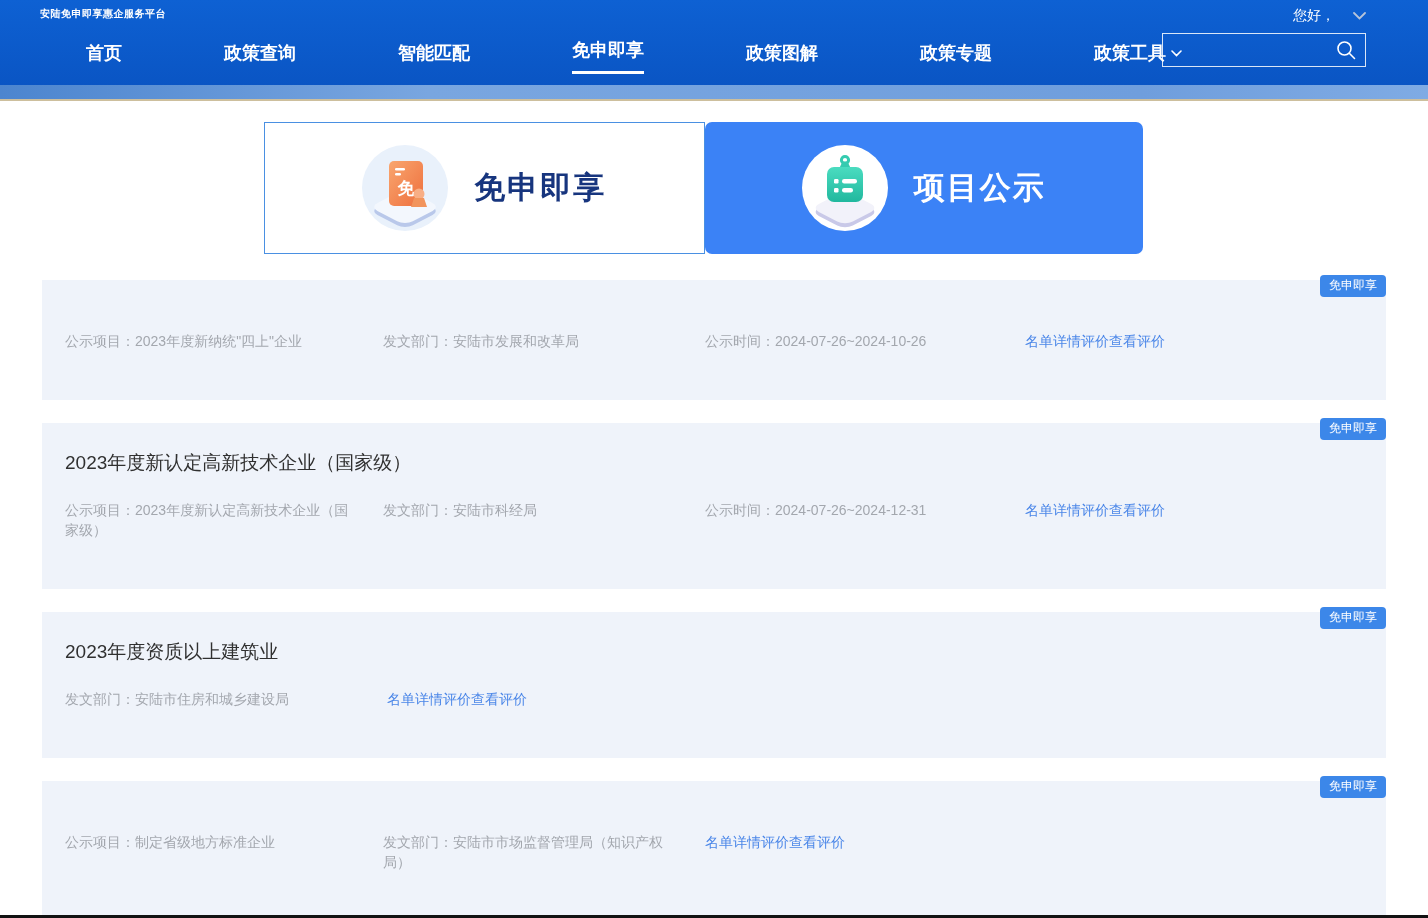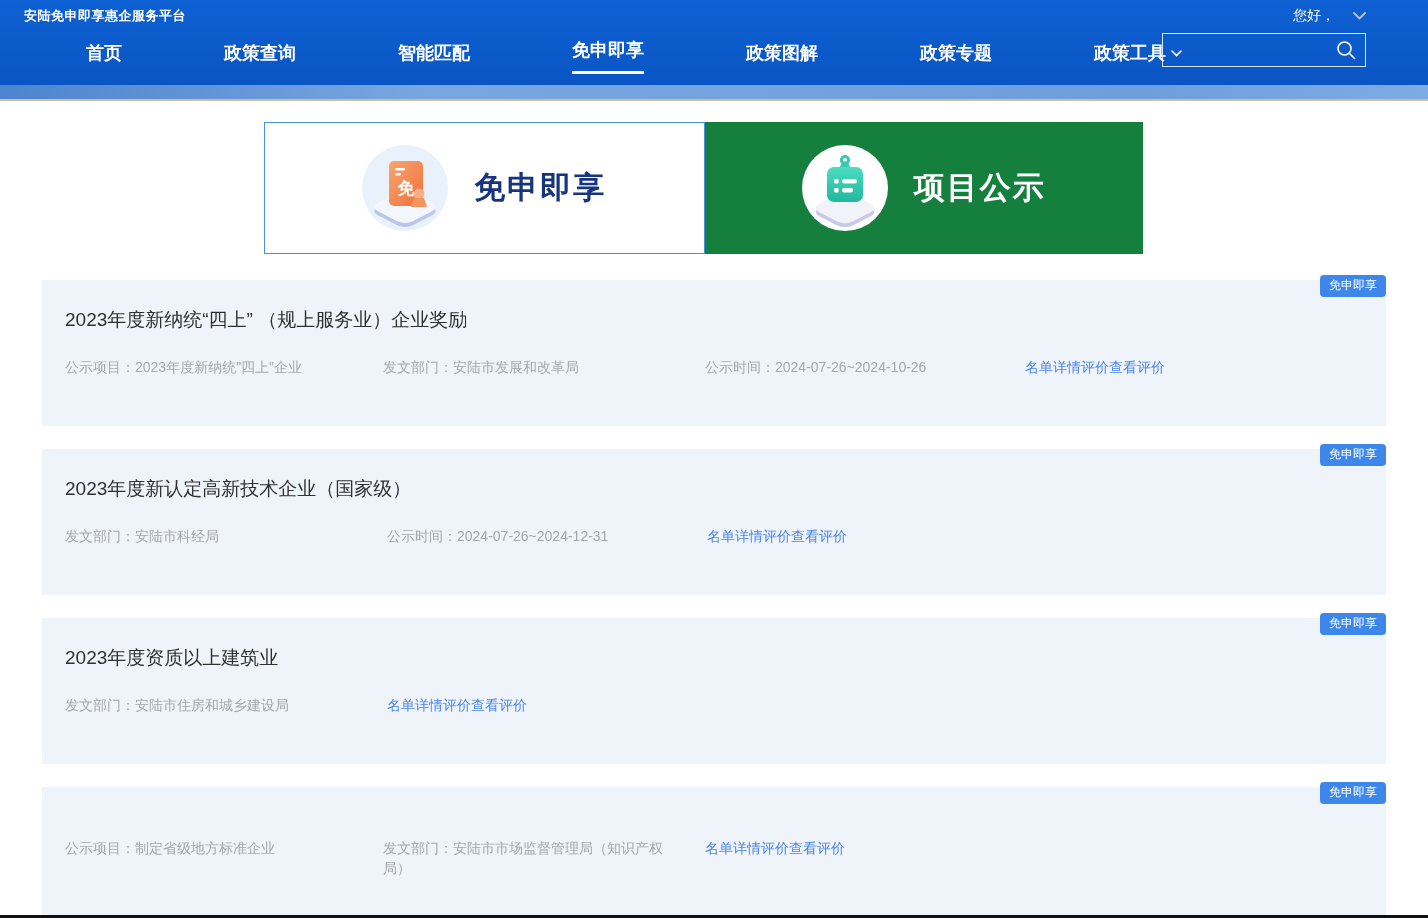--- a/index.html
+++ b/index.html
@@ -5,41 +5,41 @@
   * { box-sizing: border-box; }
   html,body { margin:0; padding:0; }
   body {
     width:1428px; height:918px; overflow:hidden; position:relative;
     background:#ffffff;
     font-family:"Liberation Sans","DejaVu Sans",sans-serif;
   }
 
   
   .header { height:85px; background:linear-gradient(180deg,#0e61d3 0%,#0a55c4 100%); position:relative; color:#fff; }
-  .site-title { position:absolute; left:24px; top:7px; font-size:13px; font-weight:bold; letter-spacing:.5px; }
+  .site-title { position:absolute; left:40px; top:7px; font-size:10px; font-weight:bold; letter-spacing:.5px; }
   .greeting { position:absolute; right:62px; top:7px; font-size:14px; display:flex; align-items:center; gap:18px; }
   .greeting .chev { display:block; }
 
   .nav { position:absolute; left:86px; top:38px; display:flex; gap:102px; align-items:flex-end; }
   .nav-item { font-size:18px; font-weight:bold; color:#fff; padding-bottom:9px; cursor:pointer; display:flex; align-items:center; gap:5px; white-space:nowrap; }
   .nav-item.active { border-bottom:3px solid #fff; }
 
   .search-box { position:absolute; right:62px; top:33px; width:204px; height:34px;
     border:1px solid rgba(255,255,255,.85); display:flex; align-items:center; background:transparent; }
   .search-input { flex:1; min-width:0; background:transparent; border:none; outline:none; color:#fff; padding:0 8px; font-size:14px; }
   .search-icon { margin-right:8px; cursor:pointer; display:flex; }
 
   
   .sub-band { height:16px; background:linear-gradient(90deg,#4c85cf 0%,#79a6e0 30%,#6f9edd 80%,#7fabe4 100%); border-bottom:2px solid #cdbf9d; }
 
   
   .tabs { width:879px; height:132px; margin:21px 0 0 264px; display:flex; }
   .tab { flex:1; display:flex; align-items:center; justify-content:center; gap:26px; cursor:pointer; }
   .tab-inactive { background:#ffffff; border:1px solid #4a90e2; }
-  .tab-active { background:#15803d; }
+  .tab-active { background:#3b82f6;border-radius:7px; }
   .tab-icon { width:86px; height:86px; border-radius:50%; flex:0 0 auto; }
   .tab-inactive .tab-icon { background:#e9f1fb; }
   .tab-active .tab-icon { background:#ffffff; }
   .tab-label { font-size:31px; font-weight:bold; letter-spacing:2px; }
   .tab-inactive .tab-label { color:#17357e; }
   .tab-active .tab-label { color:#ffffff; }
 
   
   .list { margin:26px 42px 0 42px; }
   .card { position:relative; background:#eff3fa; margin-bottom:23px; padding:27px 23px 49px 23px; }
@@ -165,21 +165,20 @@
         <rect x="40" y="43" width="11" height="4.5" rx="2.2" fill="#ffffff"></rect>
       </svg>
     </span>
     <span class="tab-label">项目公示</span>
   </div>
 </div>
 
 <div class="list">
     <div class="card">
     <span class="badge">免申即享</span>
-    <div class="card-title">2023年度新纳统“四上” （规上服务业）企业奖励</div>
     <div class="card-meta">
       <div class="meta-col meta-project">
         <span class="meta-label">公示项目：</span><span class="meta-value">2023年度新纳统"四上"企业</span>
       </div>
       <div class="meta-col meta-dept">
         <span class="meta-label">发文部门：</span><span class="meta-value">安陆市发展和改革局</span>
       </div>
       <div class="meta-col meta-time">
         <span class="meta-label">公示时间：</span><span class="meta-value">2024-07-26~2024-10-26</span>
       </div>
@@ -187,20 +186,23 @@
           <a class="action-link">名单详情</a>
           <a class="action-link">评价</a>
           <a class="action-link">查看评价</a>
         </div>
     </div>
   </div>
     <div class="card">
     <span class="badge">免申即享</span>
     <div class="card-title">2023年度新认定高新技术企业（国家级）</div>
     <div class="card-meta">
+      <div class="meta-col meta-project">
+        <span class="meta-label">公示项目：</span><span class="meta-value">2023年度新认定高新技术企业（国家级）</span>
+      </div>
       <div class="meta-col meta-dept">
         <span class="meta-label">发文部门：</span><span class="meta-value">安陆市科经局</span>
       </div>
       <div class="meta-col meta-time">
         <span class="meta-label">公示时间：</span><span class="meta-value">2024-07-26~2024-12-31</span>
       </div>
       <div class="meta-actions">
           <a class="action-link">名单详情</a>
           <a class="action-link">评价</a>
           <a class="action-link">查看评价</a>

